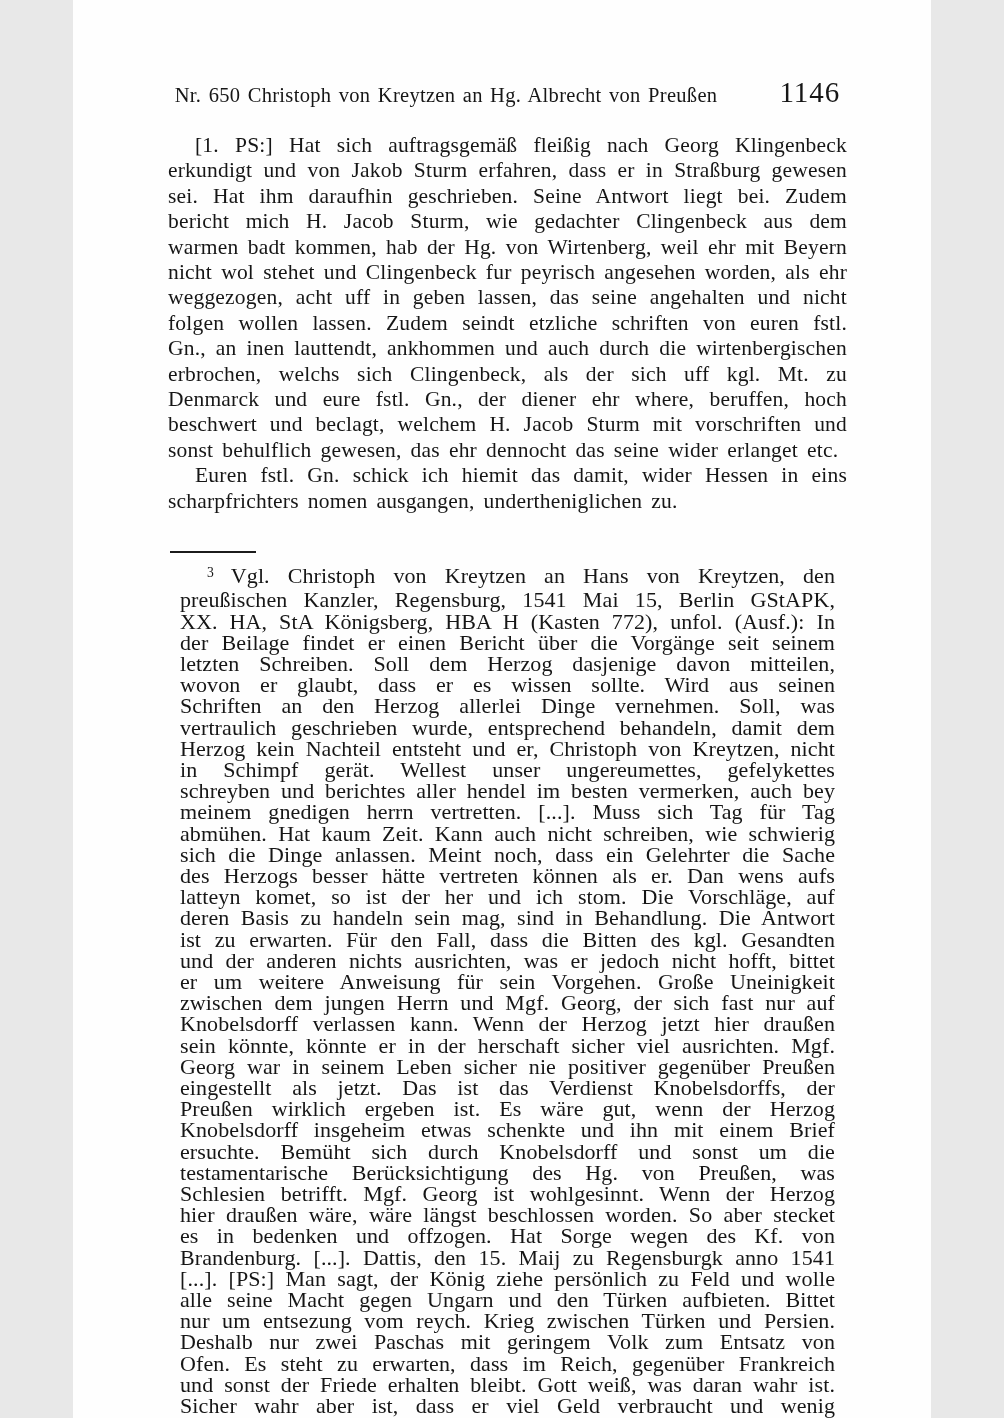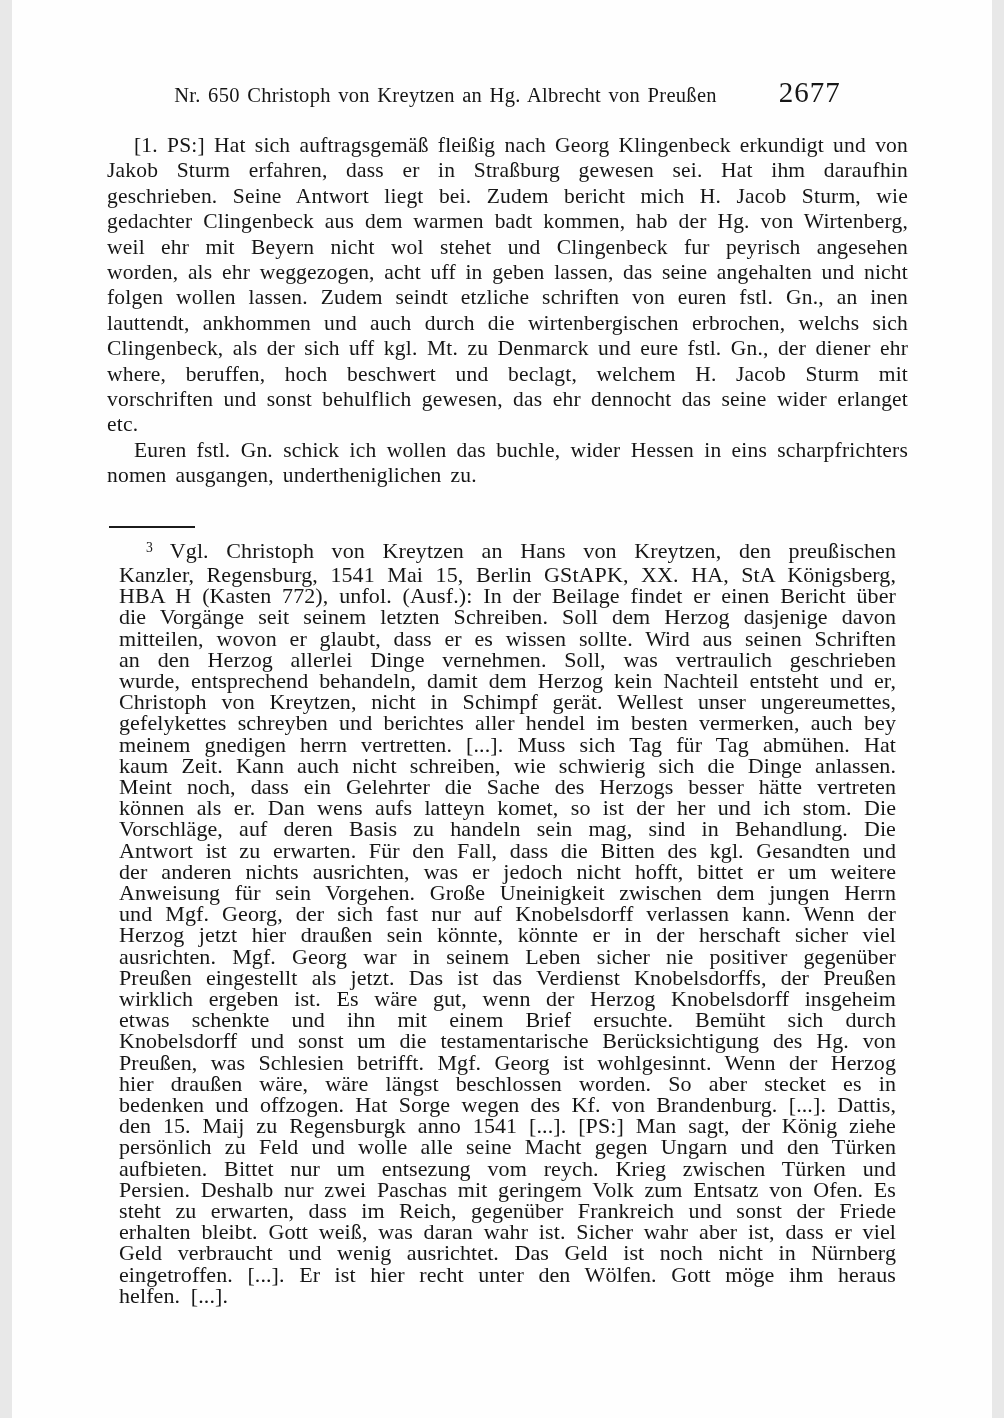--- a/index.html
+++ b/index.html
@@ -2,21 +2,21 @@
 <html lang="de"><head>
 <meta charset="utf-8">
 <style>
   html, body {
     margin: 0;
     padding: 0;
     background: #e8e8e8;
   }
   .page {
     position: relative;
-    width: 980px;
+    width: 858px;
     height: 1418px;
     margin: 0 auto;
     box-sizing: border-box;
     background: #fefefe;
     color: #161616;
     font-family: "Liberation Serif", "DejaVu Serif", serif;
     padding: 76px 84px 0 95px;
     overflow: hidden;
   }
   
@@ -75,26 +75,26 @@
   }
   .footnote .seg-sup { margin-right: 17px; }
 </style>
 </head>
 <body>
 
 <div class="page">
 
   <div class="page-header">
     <span class="running-title">Nr. 650 Christoph von Kreytzen an Hg. Albrecht von Preußen</span>
-    <span class="page-number">2677</span>
+    <span class="page-number">1146</span>
   </div>
 
   <div class="main-text">
     <p class="indent"><span class="seg-i">[1. PS:] Hat sich auftragsgemäß fleißig nach Georg Klingenbeck erkundigt und von Jakob Sturm erfahren, dass er in Straßburg gewesen sei. Hat ihm daraufhin geschrieben. Seine Antwort liegt bei</span><span class="seg-r">. Zudem bericht mich H. Jacob Sturm, wie gedachter Clingenbeck aus dem warmen badt kommen, hab der Hg. von Wirtenberg, weil ehr mit Beyern nicht wol stehet und Clingenbeck fur peyrisch angesehen worden, als ehr weggezogen, acht uff in geben lassen, das seine angehalten und nicht folgen wollen lassen. Zudem seindt etzliche schriften von euren fstl. Gn., an inen lauttendt, ankhommen und auch durch die wirtenbergischen erbrochen, welchs sich Clingenbeck, als der sich uff kgl. Mt. zu Denmarck und eure fstl. Gn., der diener ehr where, beruffen, hoch beschwert und beclagt, welchem H. Jacob Sturm mit vorschriften und sonst behulflich gewesen, das ehr dennocht das seine wider erlanget etc.</span></p>
-    <p class="indent"><span class="seg-r">Euren fstl. Gn. schick ich wollen das buchle, wider Hessen in eins scharpfrichters nomen ausgangen, undertheniglichen zu.</span></p>
+    <p class="indent"><span class="seg-r">Euren fstl. Gn. schick ich hiemit das damit, wider Hessen in eins scharpfrichters nomen ausgangen, undertheniglichen zu.</span></p>
   </div>
 
   <div class="footnote-rule"></div>
 
   <div class="footnote">
     <p><span class="seg-sup">3</span><span class="seg-i">Vgl. Christoph von Kreytzen an Hans von Kreytzen, den preußischen Kanzler, Regensburg, 1541 Mai 15, Berlin GStAPK, XX. HA, StA Königsberg, HBA H (Kasten 772), unfol. (Ausf.): In der Beilage findet er einen Bericht über die Vorgänge seit seinem letzten Schreiben. Soll dem Herzog dasjenige davon mitteilen, wovon er glaubt, dass er es wissen sollte. Wird aus seinen Schriften an den Herzog allerlei Dinge vernehmen. Soll, was vertraulich geschrieben wurde, entsprechend behandeln, damit dem Herzog kein Nachteil entsteht und er, Christoph von Kreytzen, nicht in Schimpf gerät.</span><span class="seg-r"> Wellest unser ungereumettes, gefelykettes schreyben und berichtes aller hendel im besten vermerken, auch bey meinem gnedigen herrn vertretten.</span><span class="seg-i"> [...]. Muss sich Tag für Tag abmühen. Hat kaum Zeit. Kann auch nicht schreiben, wie schwierig sich die Dinge anlassen. Meint noch, dass ein Gelehrter die Sache des Herzogs besser hätte vertreten können als er.</span><span class="seg-r"> Dan wens aufs latteyn komet, so ist der her und ich stom.</span><span class="seg-i"> Die Vorschläge, auf deren Basis zu handeln sein mag, sind in Behandlung. Die Antwort ist zu erwarten. Für den Fall, dass die Bitten des kgl. Gesandten und der anderen nichts ausrichten, was er jedoch nicht hofft, bittet er um weitere Anweisung für sein Vorgehen. Große Uneinigkeit zwischen dem jungen Herrn und Mgf. Georg, der sich fast nur auf Knobelsdorff verlassen kann. Wenn der Herzog jetzt hier draußen sein könnte, könnte er</span><span class="seg-r"> in der herschaft </span><span class="seg-i">sicher viel ausrichten. Mgf. Georg war in seinem Leben sicher nie positiver gegenüber Preußen eingestellt als jetzt. Das ist das Verdienst Knobelsdorffs, der Preußen wirklich ergeben ist. Es wäre gut, wenn der Herzog Knobelsdorff insgeheim etwas schenkte und ihn mit einem Brief ersuchte. Bemüht sich durch Knobelsdorff und sonst um die testamentarische Berücksichtigung des Hg. von Preußen, was Schlesien betrifft. Mgf. Georg ist wohlgesinnt. Wenn der Herzog hier draußen wäre, wäre längst beschlossen worden.</span><span class="seg-r"> So aber stecket es in bedenken und offzogen.</span><span class="seg-i"> Hat Sorge wegen des Kf. von Brandenburg. [...].</span><span class="seg-r"> Dattis, den 15. Maij zu Regensburgk anno 1541</span><span class="seg-i"> [...]. [PS:] Man sagt, der König ziehe persönlich zu Feld und wolle alle seine Macht gegen Ungarn und den Türken aufbieten. Bittet nur um</span><span class="seg-r"> entsezung vom reych.</span><span class="seg-i"> Krieg zwischen Türken und Persien. Deshalb nur zwei Paschas mit geringem Volk zum Entsatz von Ofen. Es steht zu erwarten, dass im Reich, gegenüber Frankreich und sonst der Friede erhalten bleibt. Gott weiß, was daran wahr ist. Sicher wahr aber ist, dass er viel Geld verbraucht und wenig ausrichtet. Das Geld ist noch nicht in Nürnberg eingetroffen. [...]. Er ist hier recht unter den Wölfen. Gott möge ihm heraus helfen. [...].</span></p>
   </div>
 
 </div>
 

